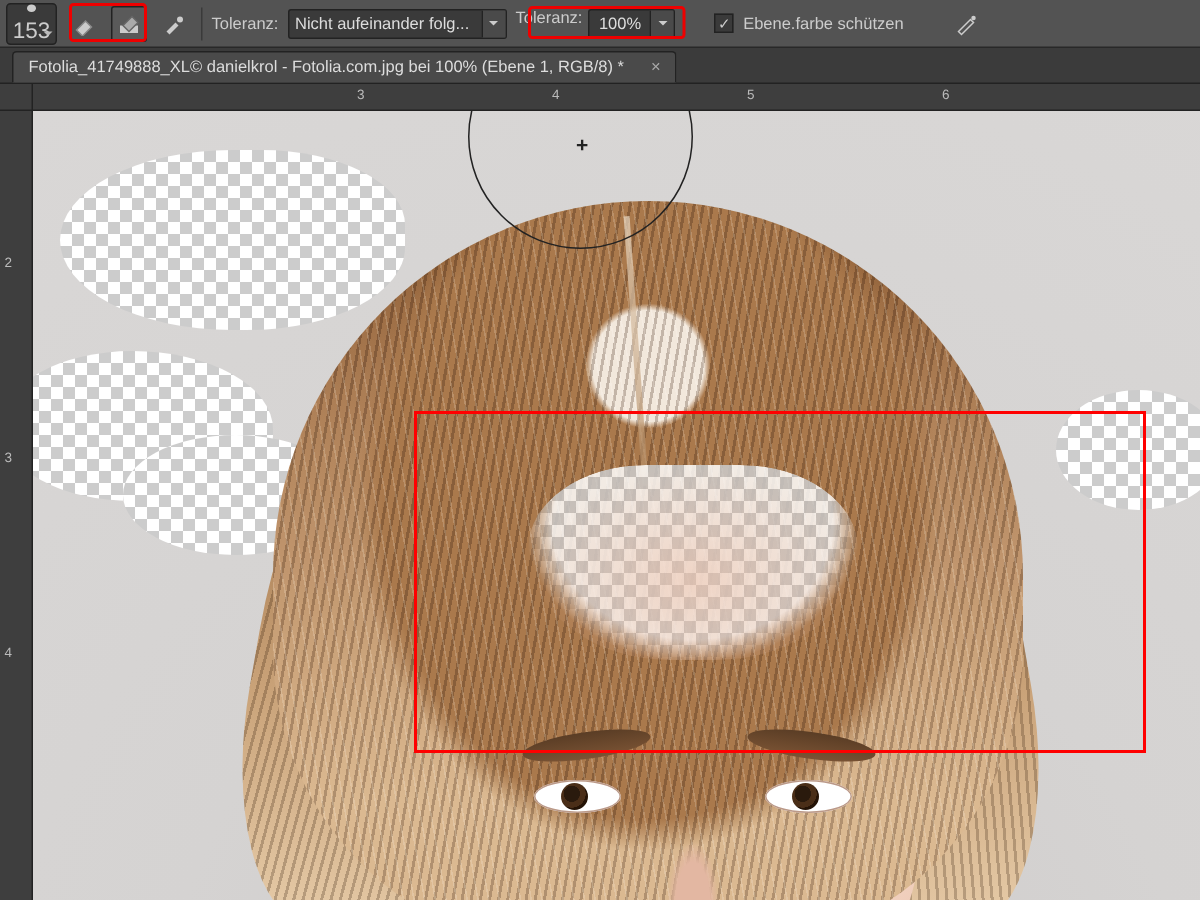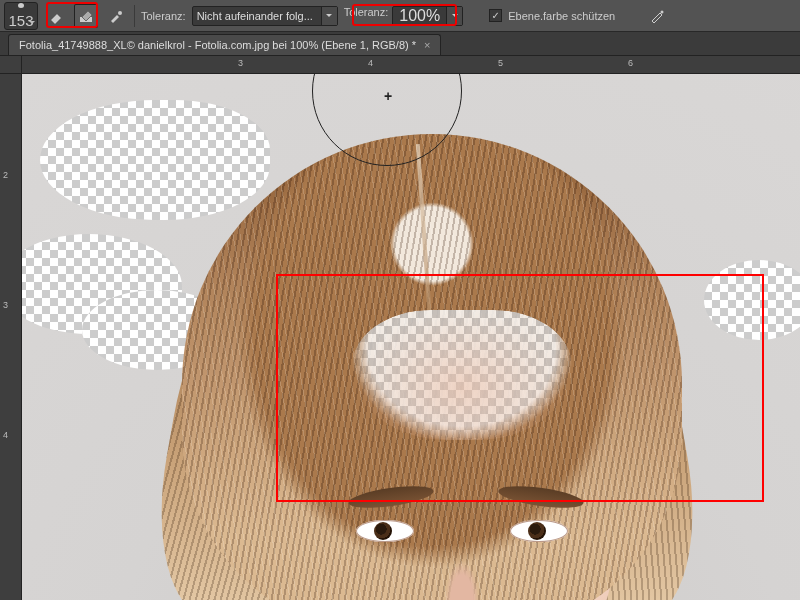--- a/index.html
+++ b/index.html
@@ -10,32 +10,32 @@
   .brush-swatch { width:34px; height:28px; background:#3a3a3a; border:1px solid #222; border-radius:3px; display:flex; flex-direction:column; align-items:center; justify-content:center; color:#ccc; position:relative; }
   .brush-dot { width:6px; height:6px; background:#ccc; border-radius:50%; }
   .brush-size { font-size:15px; margin-top:4px; }
   .brush-swatch::after { content:""; position:absolute; right:2px; bottom:2px; border:3px solid transparent; border-top-color:#bbb; }
   .icon-btn { width:24px; height:24px; display:flex; align-items:center; justify-content:center; border-radius:2px; }
   .icon-btn.active { background:#5a5a5a; box-shadow:inset 0 0 0 1px #222; }
   .sep { width:1px; height:22px; background:#3a3a3a; }
   .lbl { color:#ccc; }
   .combo { display:flex; align-items:center; background:#3a3a3a; border:1px solid #222; height:20px; border-radius:2px; }
   .combo input { background:transparent; border:0; color:#ddd; font-size:11px; padding:0 4px; width:128px; outline:none; }
-  .combo-val { color:#ddd; font-size:16px; padding:0 6px; }
+  .combo-val { color:#ddd; font-size:11px; padding:0 6px; }
   .dd-btn { width:16px; height:18px; background:#4a4a4a; border-left:1px solid #222; display:flex; align-items:center; justify-content:center; }
   .dd-btn::after { content:""; border:3px solid transparent; border-top-color:#ccc; margin-top:2px; }
   .tol-group { display:flex; gap:4px; }
   .check { width:13px; height:13px; background:#3a3a3a; border:1px solid #222; display:flex; align-items:center; justify-content:center; color:#ccc; font-size:10px; }
   .red-box { position:absolute; border:2px solid #e00; pointer-events:none; border-radius:3px; }
   .red-box.r1 { left:46px; top:2px; width:52px; height:26px; }
   .red-box.r2 { left:352px; top:4px; width:105px; height:22px; }
 
   
   .tabbar { height:24px; background:#3b3b3b; border-bottom:1px solid #222; display:flex; align-items:flex-end; padding-left:8px; }
-  .tab { background:#4a4a4a; color:#ddd; font-size:11px; padding:4px 10px; border:1px solid #222; border-bottom:0; border-radius:3px 3px 0 0; display:flex; align-items:flex-start; gap:8px; }
+  .tab { background:#4a4a4a; color:#ddd; font-size:11px; padding:4px 10px; border:1px solid #222; border-bottom:0; border-radius:3px 3px 0 0; display:flex; align-items:flex-start; gap:18px; }
   .tab-x { color:#aaa; font-size:11px; }
 
   
   .ruler-h { position:absolute; left:22px; right:0; top:56px; height:18px; background:#3e3e3e; border-bottom:1px solid #222; }
   .ruler-h .num { position:absolute; top:2px; color:#bbb; font-size:9px; }
   .ruler-v { position:absolute; left:0; top:74px; bottom:0; width:22px; background:#3e3e3e; border-right:1px solid #222; }
   .ruler-v .num { position:absolute; left:3px; color:#bbb; font-size:9px; }
   .ruler-corner { position:absolute; left:0; top:56px; width:22px; height:18px; background:#3e3e3e; border-right:1px solid #222; border-bottom:1px solid #222; }
 
   

